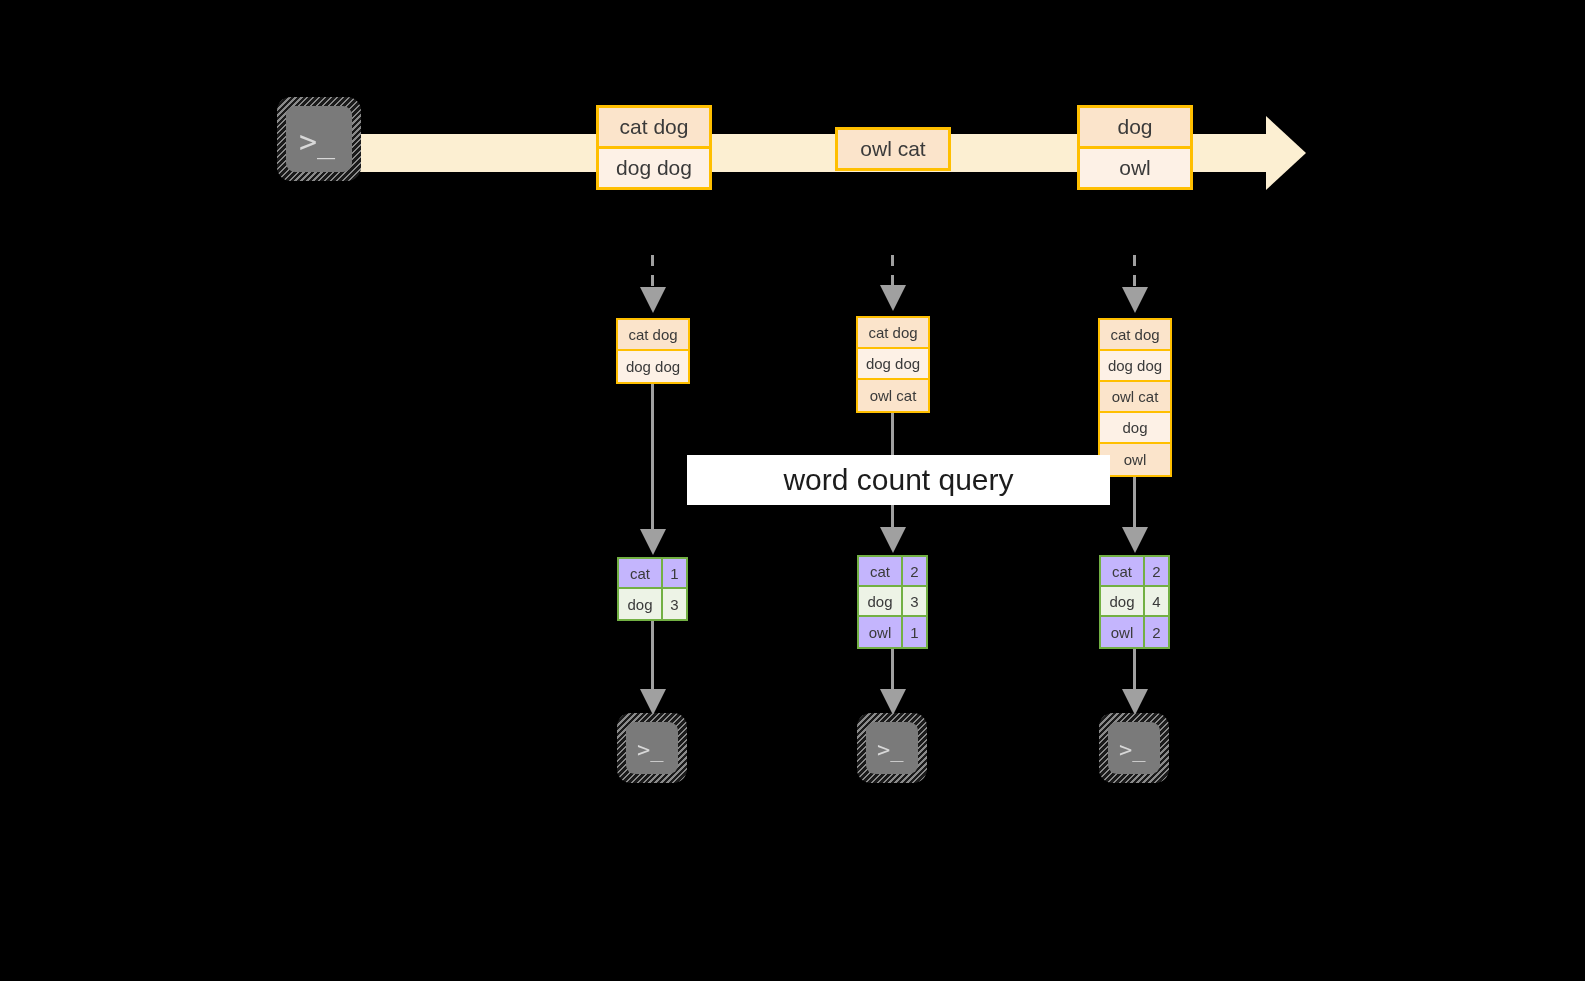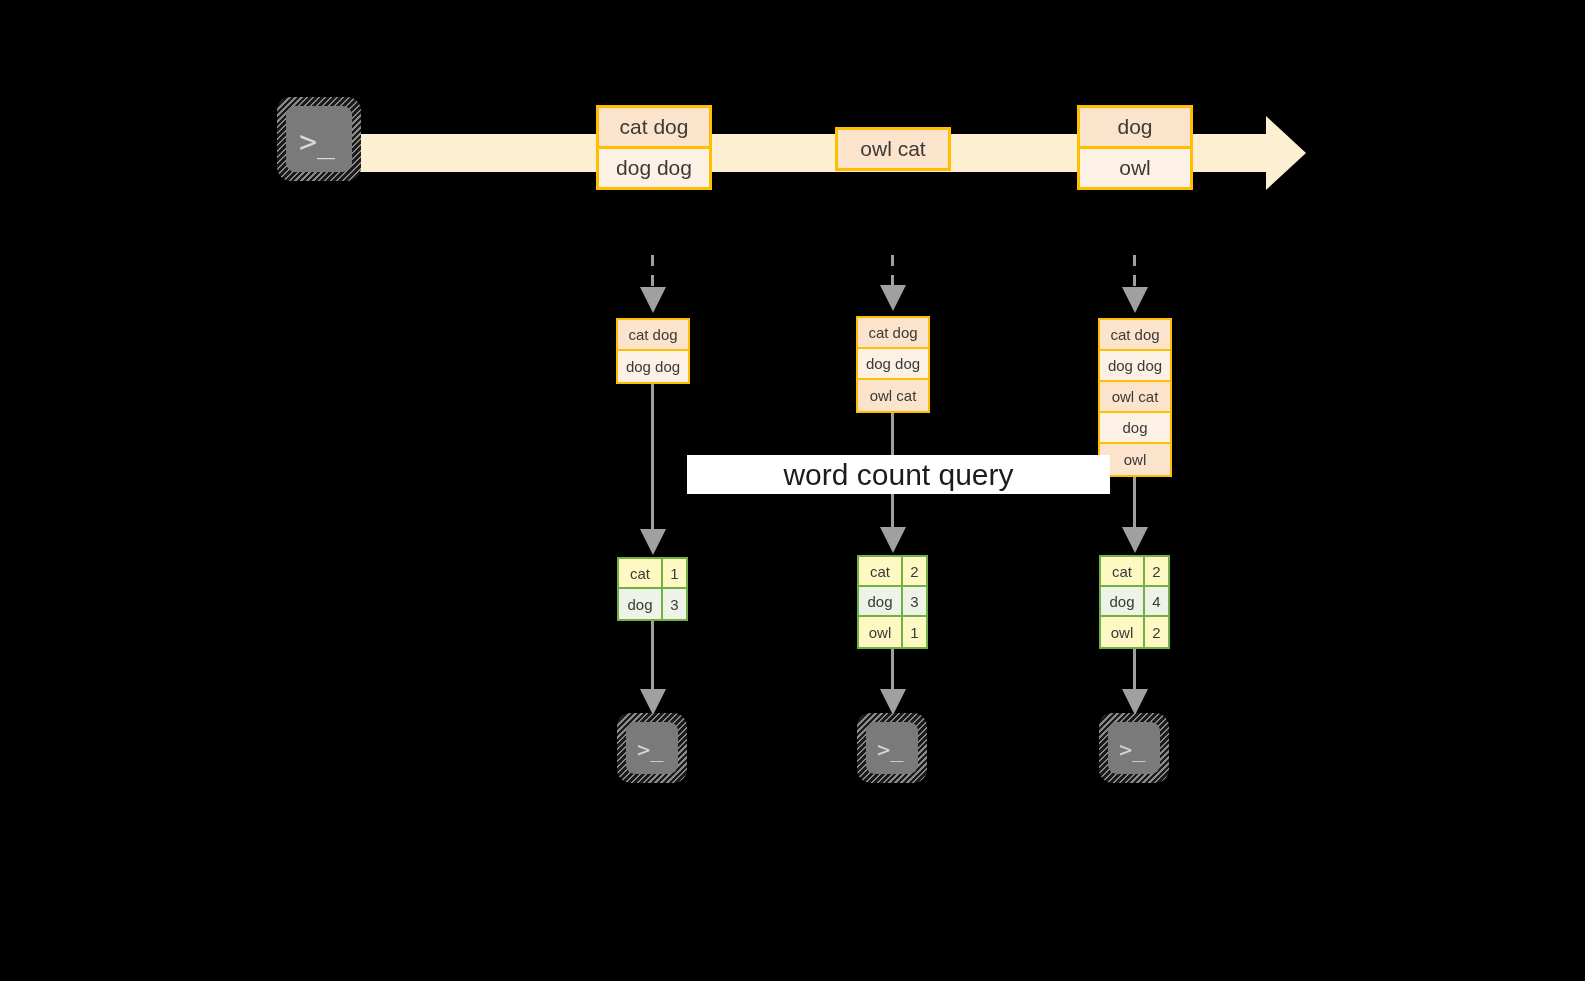--- a/index.html
+++ b/index.html
@@ -96,21 +96,21 @@
   .gtable {
     position: absolute;
     box-sizing: border-box;
     border: 2px solid #72B043;
     background: #DCE8CE;
   }
   .grow {
     box-sizing: border-box;
     display: flex;
     border-bottom: 2px solid #72B043;
-    background: #fef9c3;
+    background: #c4b5fd;
   }
   .grow.light { background: #EDF3E6; }
   .grow:last-child { border-bottom: none; }
   .gcell-k {
     box-sizing: border-box;
     display: flex;
     align-items: center;
     justify-content: center;
     border-right: 2px solid #72B043;
     color: #3a3a3a;
@@ -280,15 +280,15 @@
 
   <div class="vline" style="left:1133px; top:649px; width:3px; height:44px;"></div>
   <div class="vhead" style="left:1122px; top:689px;"></div>
 
   <div class="term" style="left:1099px; top:713px; width:70px; height:70px;">
     <div class="term-hatch"></div>
     <div class="term-body"></div>
     <span class="term-glyph" style="left:11px; top:17px; font-size:22px;">&gt;_</span>
   </div>
 
-  <div class="qlabel" style="left:687px; top:455px; width:423px; height:39px; font-size:30px;">word count query</div>
+  <div class="qlabel" style="left:687px; top:455px; width:423px; height:50px; font-size:30px;">word count query</div>
 
 </div>
 
 </body></html>

